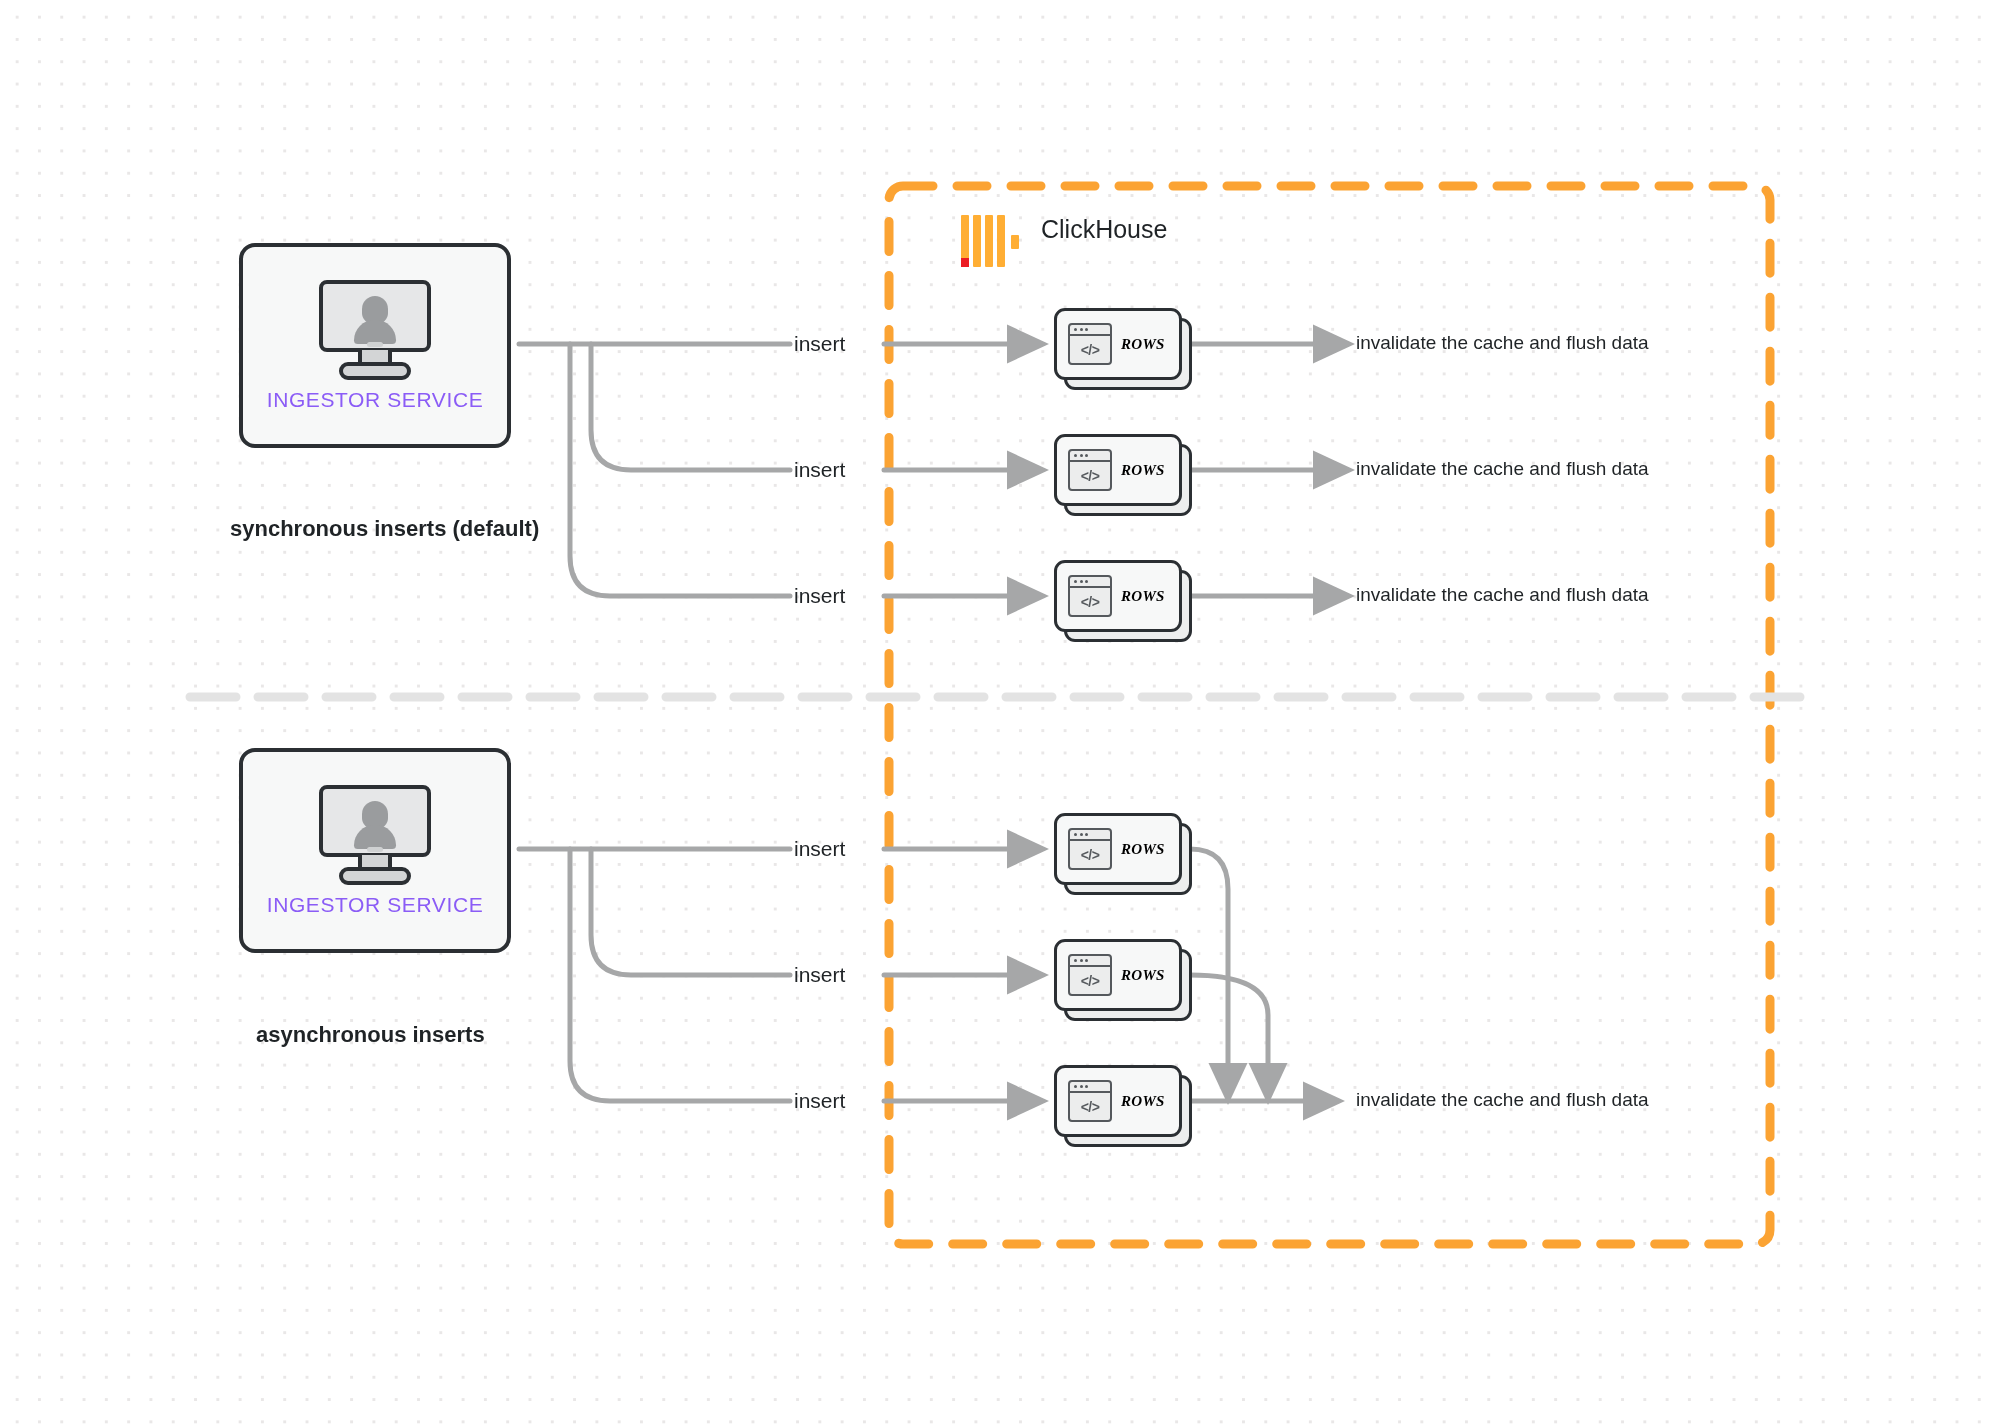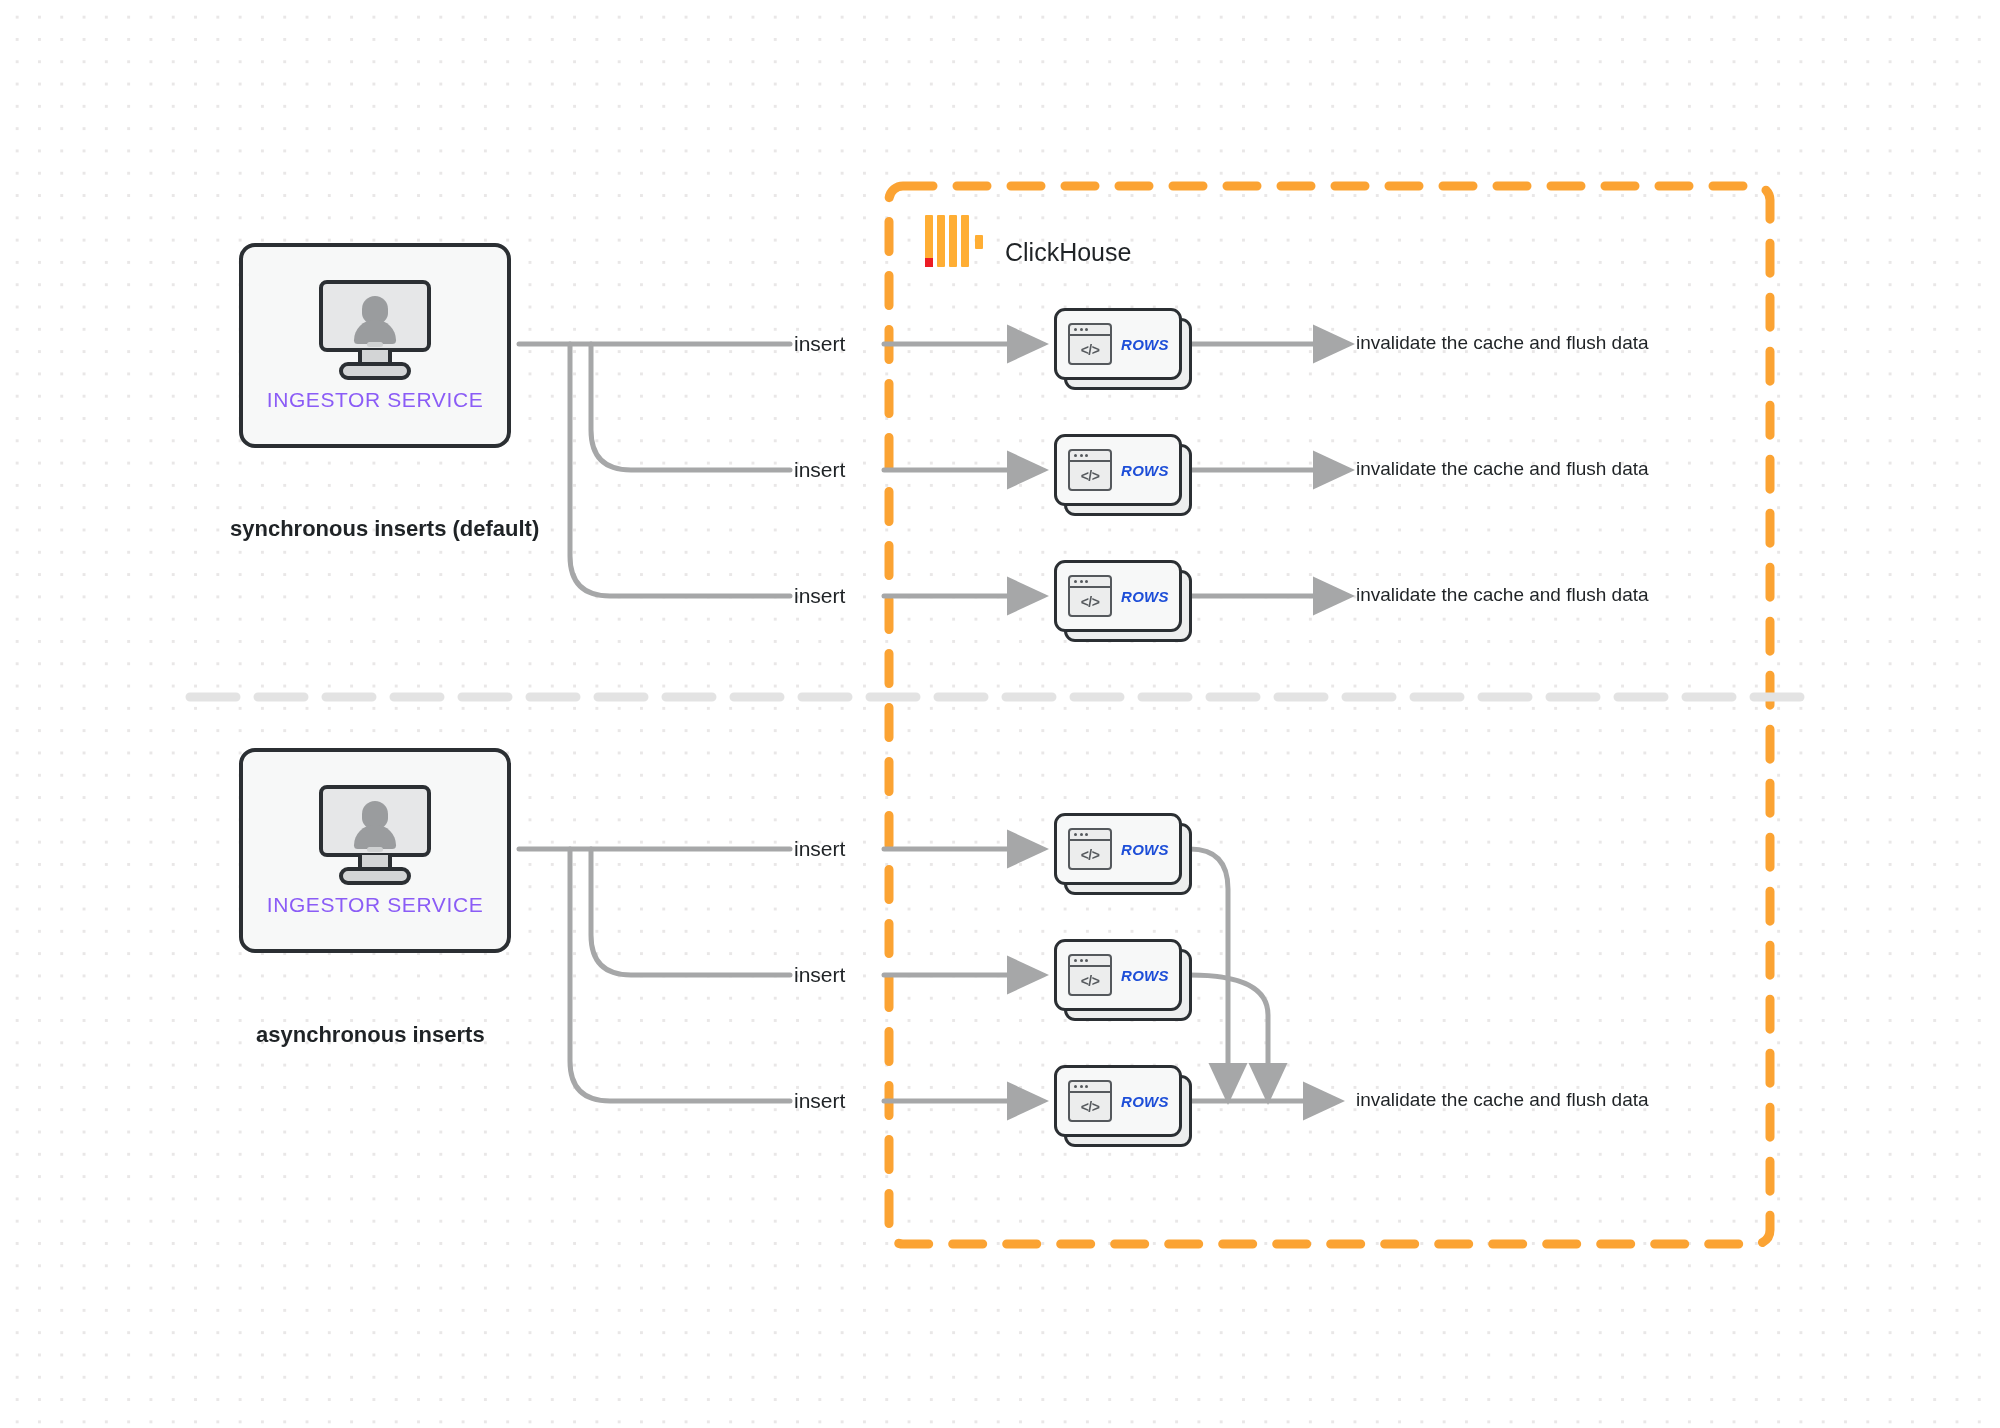--- a/index.html
+++ b/index.html
@@ -95,25 +95,25 @@
   }
   .win-icon .dot{width:3px;height:3px;border-radius:50%;background:#55595d;}
   .win-icon .code{
     position:absolute;left:0;right:0;top:11px;bottom:0;
     display:flex;align-items:center;justify-content:center;
     font-family:"Liberation Sans", sans-serif;
     font-size:14px;font-weight:bold;color:#55595d;letter-spacing:-0.5px;
   }
   .rows-text{
     margin-left:9px;font-size:15px;font-style:italic;font-weight:bold;
-    color:#1d4ed8;letter-spacing:.3px;
-  }
-
-  
-  .ch-brand{position:absolute;z-index:4;display:flex;align-items:flex-end;}
+    color:#000000;letter-spacing:.3px;font-family:Liberation Serif, serif;
+  }
+
+  
+  .ch-brand{position:absolute;z-index:4;display:flex;align-items:flex-start;margin-left:36px;}
   .ch-logo{position:relative;width:46px;height:52px;}
   .ch-logo .bar{position:absolute;top:0;width:8px;height:52px;background:#ffae34;border-radius:1px;}
   .ch-logo .b1{left:0;} .ch-logo .b2{left:12px;} .ch-logo .b3{left:24px;} .ch-logo .b4{left:36px;}
   .ch-logo .red{position:absolute;left:0;bottom:0;width:8px;height:9px;background:#ec1c24;}
   .ch-logo .tick{position:absolute;left:50px;top:20px;width:8px;height:14px;background:#ffae34;border-radius:1px;}
   .ch-name{margin-left:34px;font-size:25px;color:#1f2326;white-space:nowrap;}
 
   
   .flow-label{
     position:absolute;z-index:3;

